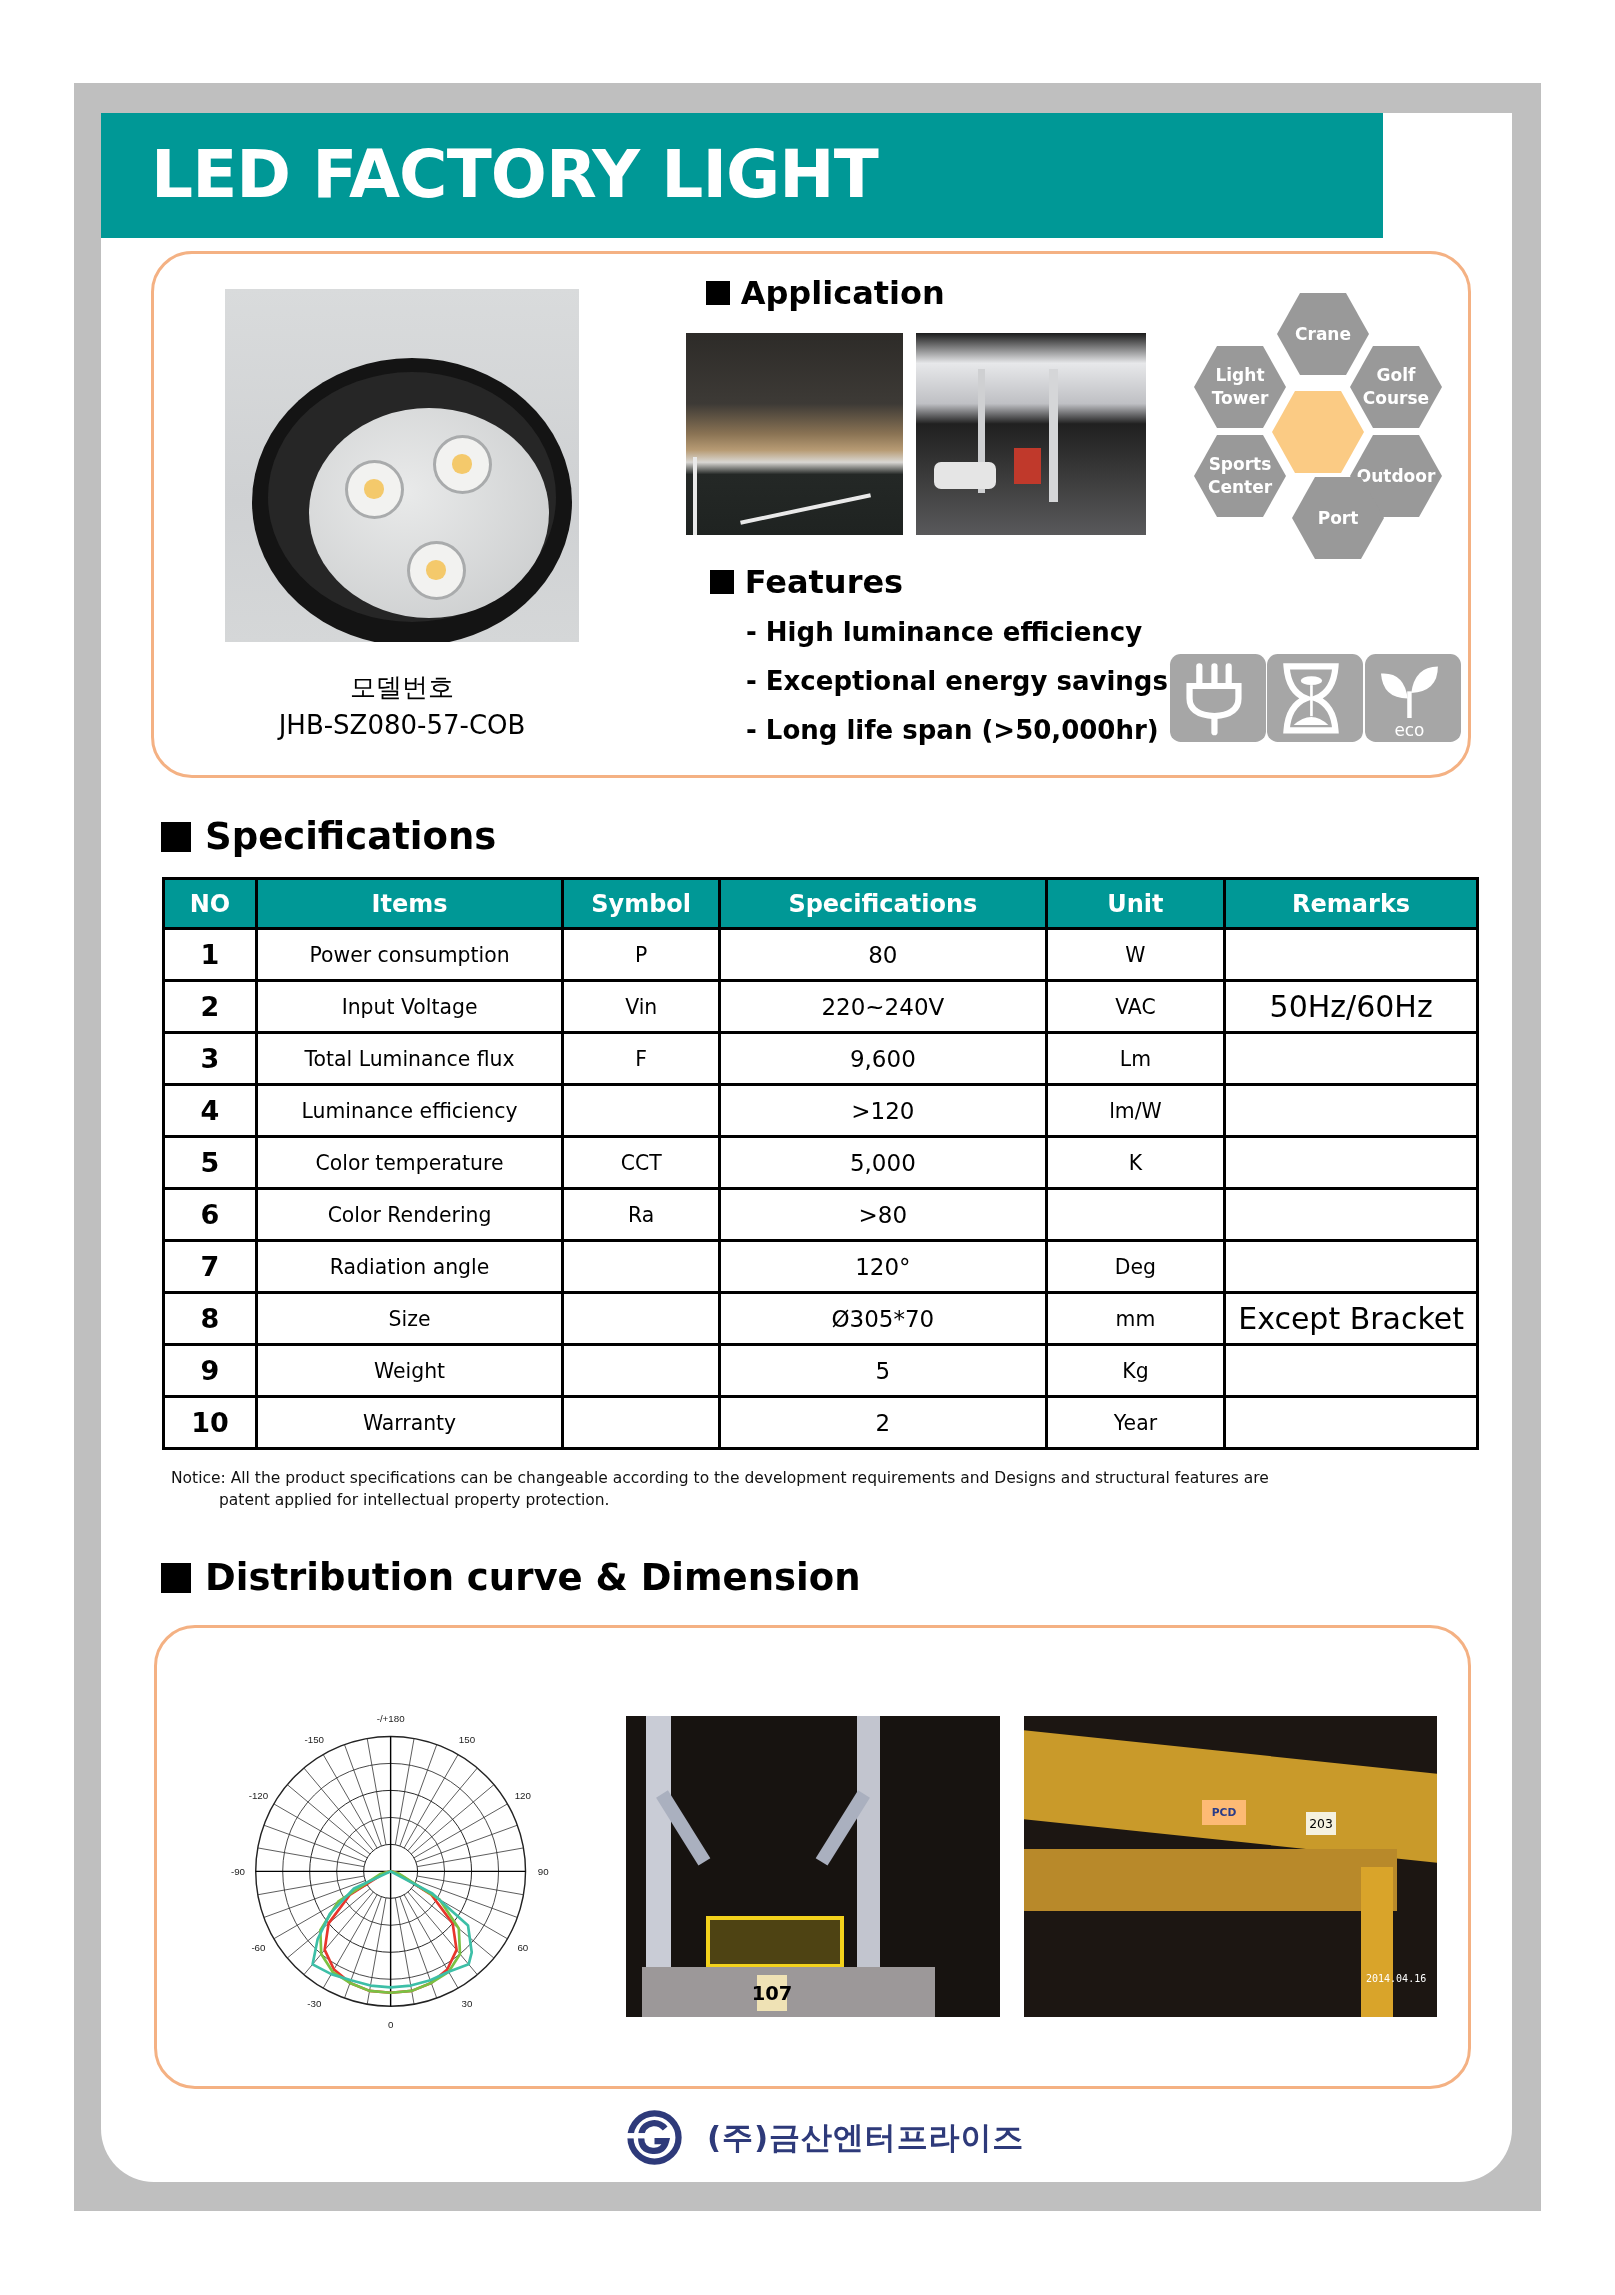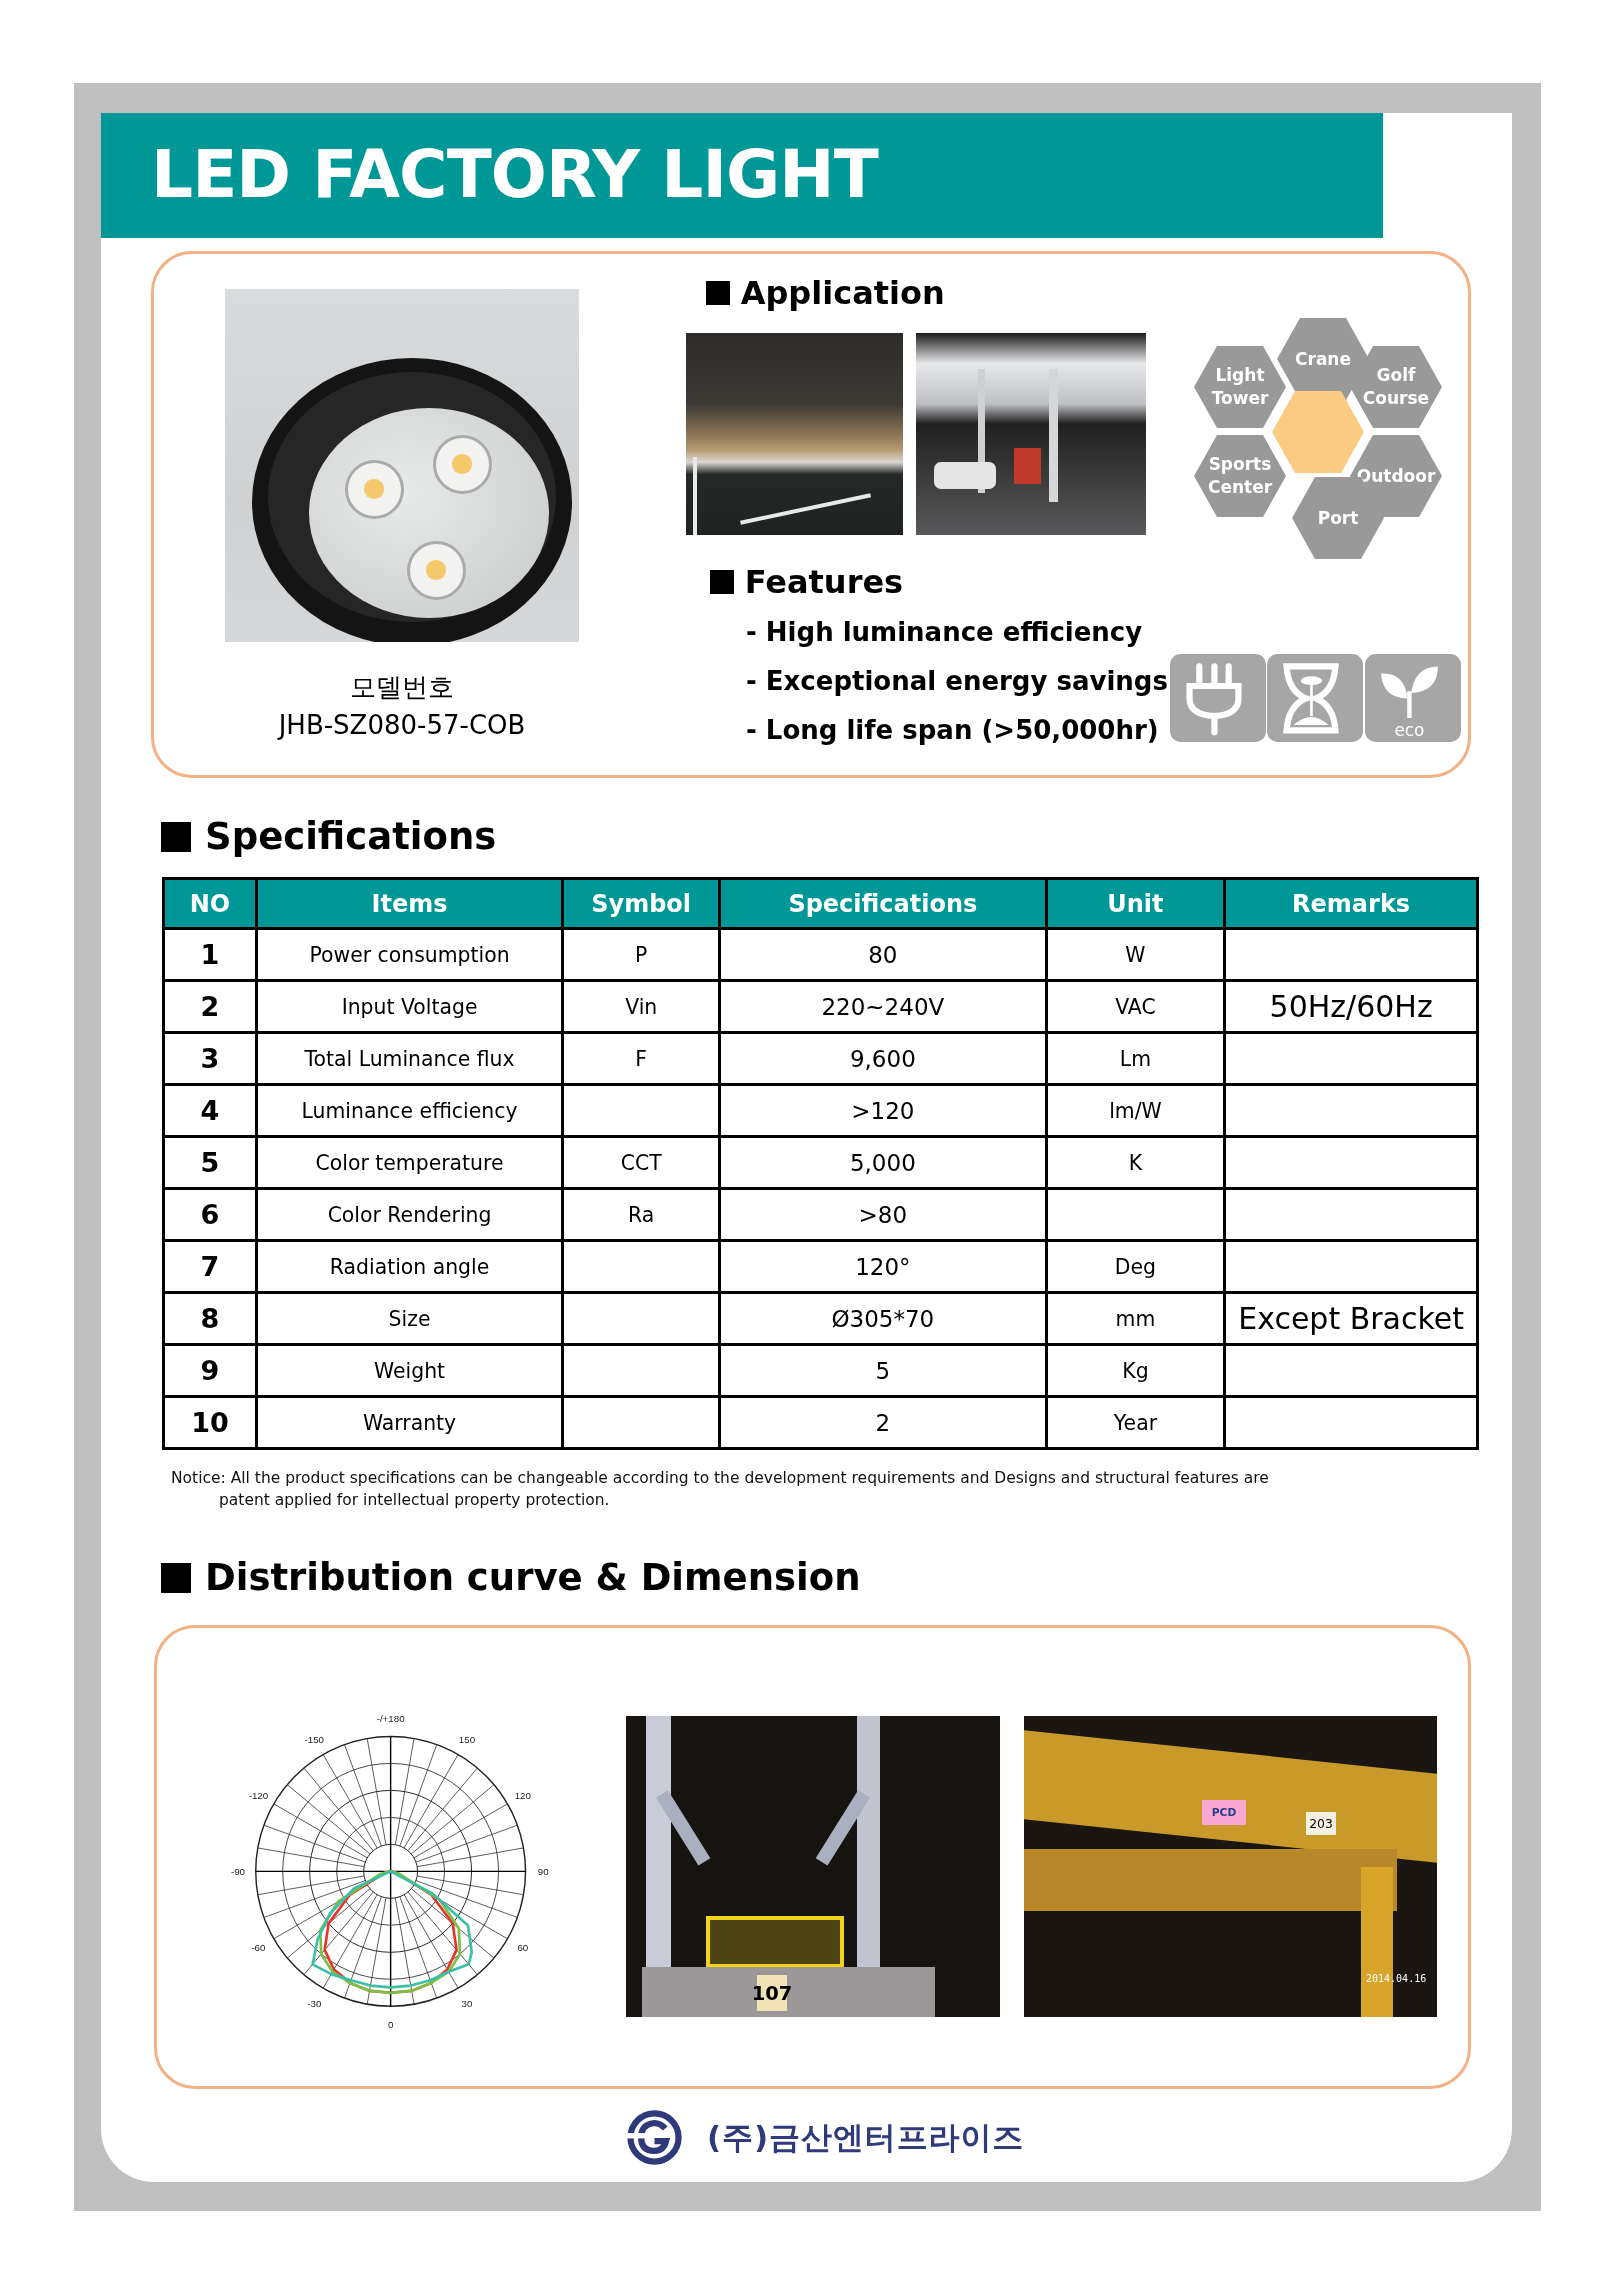--- a/index.html
+++ b/index.html
@@ -110,21 +110,21 @@
   <div class="ph-line" style="left:53px;top:174px;width:133px;height:3.6px;transform:rotate(-12deg);"></div>
   <div class="ph-line" style="left:7px;top:124px;width:3.6px;height:80px;"></div>
 </div>
 <div class="photo ph2">
   <div class="ph-line" style="left:62px;top:36px;width:7px;height:124px;background:#cfd0d2;"></div>
   <div class="ph-line" style="left:133px;top:36px;width:9px;height:133px;background:#d5d6d8;"></div>
   <div class="ph-line" style="left:18px;top:129px;width:62px;height:27px;background:#e5e5e5;border-radius:7px;"></div>
   <div class="ph-line" style="left:98px;top:115px;width:27px;height:36px;background:#c0392b;"></div>
 </div>
 
-<div class="hex" style="left:1277px;top:318px;">
+<div class="hex" style="left:1277px;top:293px;">
   <span>Crane</span>
 </div>
 <div class="hex" style="left:1194px;top:346px;">
   <span><span>Light</span><br><span>Tower</span></span>
 </div>
 <div class="hex" style="left:1350px;top:346px;">
   <span><span>Golf</span><br><span>Course</span></span>
 </div>
 <div class="hex center" style="left:1272px;top:391px;"></div>
 <div class="hex" style="left:1194px;top:435px;">
@@ -360,21 +360,21 @@
   <div style="position:absolute;left:36px;top:71px;width:80px;height:14px;background:#aab0bf;transform:rotate(58deg);transform-origin:left;"></div>
   <div style="position:absolute;left:238px;top:71px;width:80px;height:14px;background:#aab0bf;transform:rotate(122deg);transform-origin:left;"></div>
   <div style="position:absolute;left:80px;top:200px;width:138px;height:52px;border:4.4px solid #f3d21c;background:rgba(243,210,28,0.25);"></div>
   <div style="position:absolute;left:16px;top:251px;width:293px;height:50px;background:#9c9899;"></div>
   <div style="position:absolute;left:131px;top:259px;width:30px;height:36px;background:#efe2b5;font-size:19.5px;font-weight:bold;display:flex;align-items:center;justify-content:center;">107</div>
 </div>
 <div class="photo ph4">
   <div style="position:absolute;left:0;top:36px;width:413px;height:89px;background:#c99a2a;transform:skewY(6deg);"></div>
   <div style="position:absolute;left:0;top:133px;width:373px;height:62px;background:#b8892a;"></div>
   <div style="position:absolute;left:337px;top:151px;width:32px;height:151px;background:#d9a42a;"></div>
-  <div style="position:absolute;left:178px;top:84px;width:44px;height:25px;background:#f9a8d4;color:#2a3c88;font-size:10.7px;font-weight:bold;text-align:center;line-height:25px;">PCD</div>
+  <div style="position:absolute;left:178px;top:84px;width:44px;height:25px;background:#fdba74;color:#2a3c88;font-size:10.7px;font-weight:bold;text-align:center;line-height:25px;">PCD</div>
   <div style="position:absolute;left:282px;top:96px;width:30px;height:23px;background:#f5f1e0;font-size:12.4px;text-align:center;line-height:23px;">203</div>
   <div style="position:absolute;left:342px;top:257px;color:#fff;font-size:10px;font-family:'DejaVu Sans Mono',monospace;">2014.04.16</div>
 </div>
 
 <div class="footer-logo">
   <svg width="57" height="57" viewBox="0 0 64 64">
     <circle cx="32" cy="32" r="27" fill="none" stroke="#2e3a7a" stroke-width="7"></circle>
     <path d="M44 22 Q38 15 30 16 Q17 18 17 32 Q17 46 30 47 Q42 48 45 36 H32" fill="none" stroke="#2e3a7a" stroke-width="7"></path>
     <rect x="0" y="27" width="22" height="6" fill="#fff"></rect>
   </svg>

